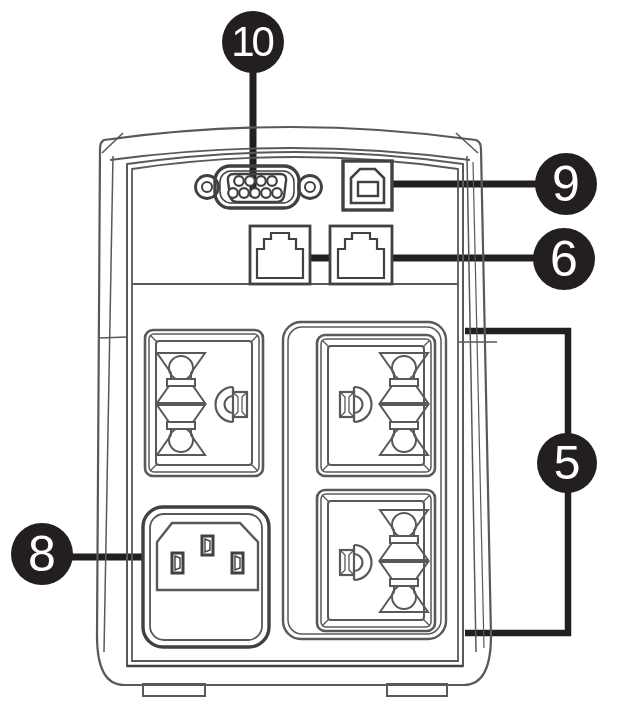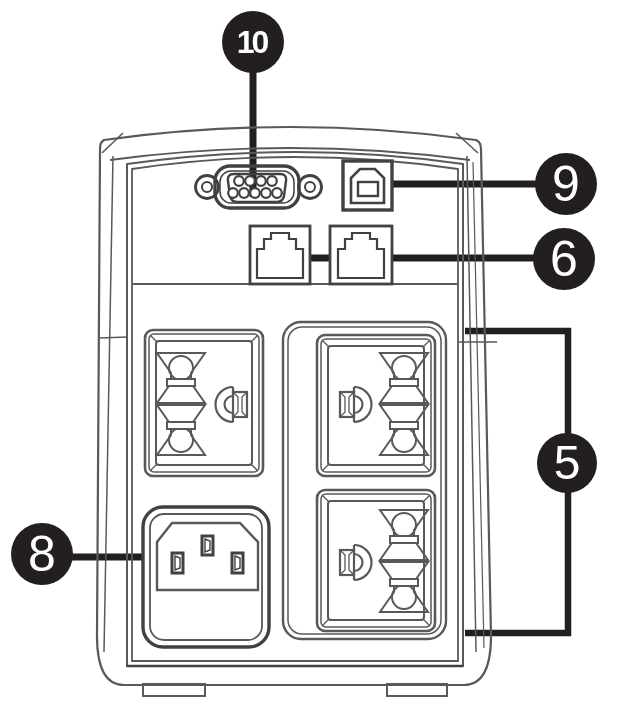--- a/index.html
+++ b/index.html
@@ -18,21 +18,21 @@
   
   .callout{
     position:absolute;border-radius:50%;
     background:var(--callout,#231F20);
     color:var(--callout_text,#fff);
     display:flex;align-items:center;justify-content:center;
     font-weight:400;line-height:1;
     user-select:none;
   }
   .callout.single{width:62px;height:62px;font-size:50px;}
-  .callout.double{width:62px;height:62px;font-size:32px;letter-spacing:-3px;padding-right:3px;box-sizing:border-box;font-weight:bold;}
+  .callout.double{width:62px;height:62px;font-size:42px;letter-spacing:-3px;padding-right:3px;box-sizing:border-box;}
   .callout.small{width:60px;height:60px;font-size:48px;}
 </style>
 </head>
 <body>
 
 <div id="stage">
 
   <svg id="artwork" width="618" height="707" viewBox="0 0 618 707">
 
     <g>

